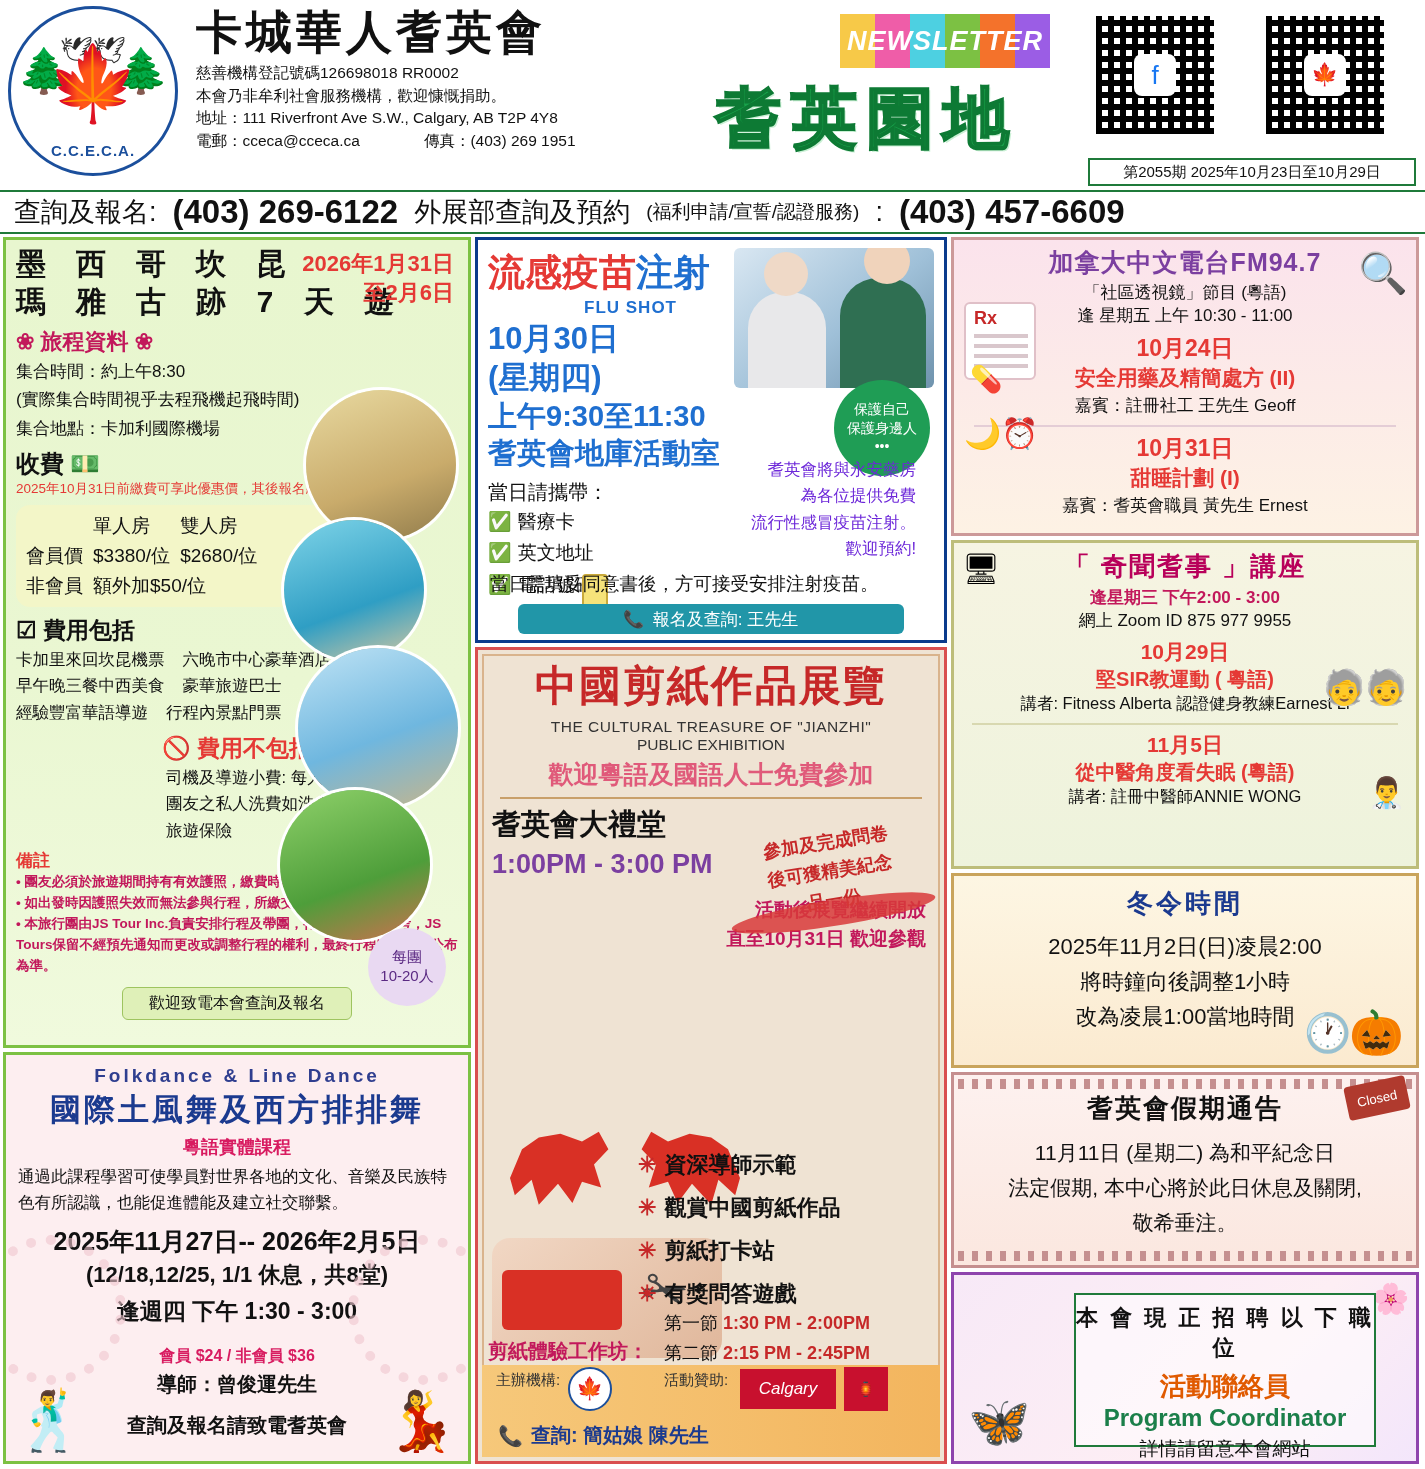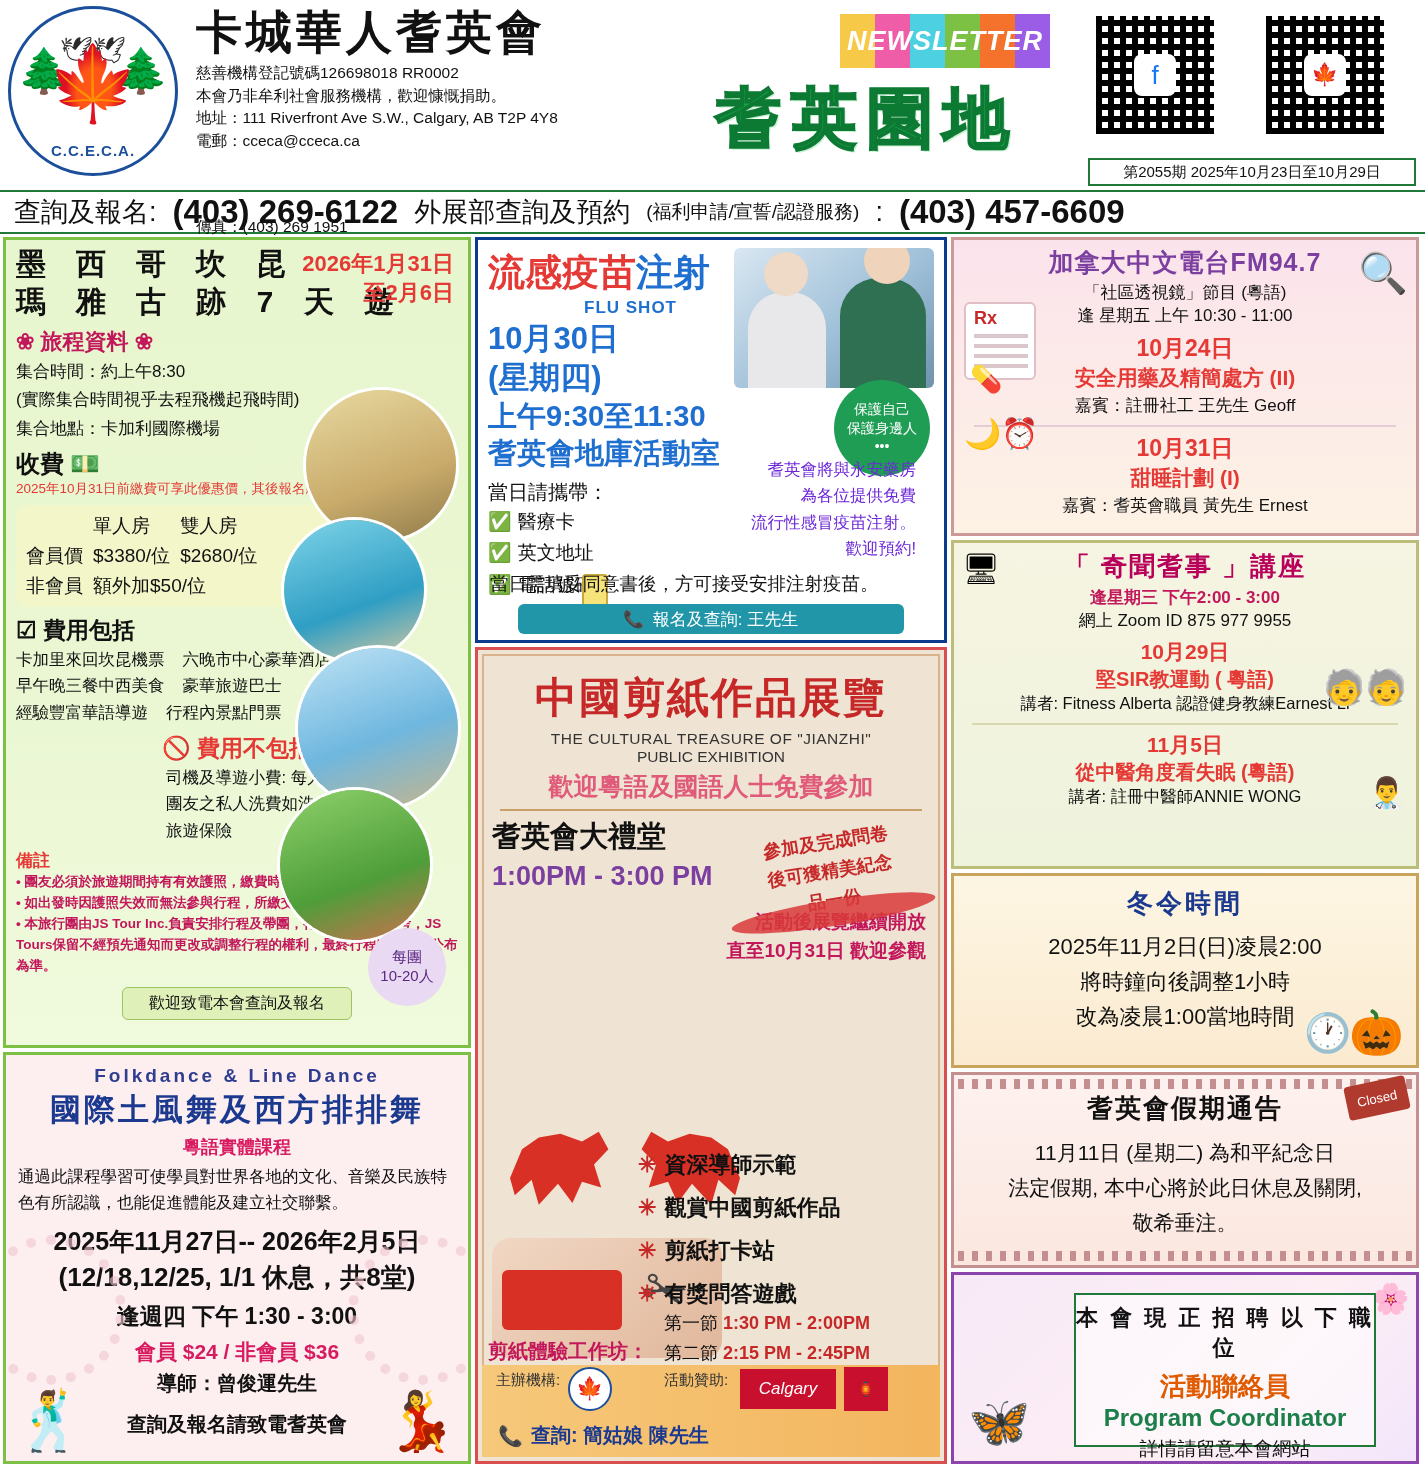--- a/index.html
+++ b/index.html
@@ -22,21 +22,21 @@
   }
   .logo .maple { position:absolute; left:50%; top:46%; transform:translate(-50%,-50%); font-size:74px; color:#d93025; line-height:1; }
   .logo .birds { position:absolute; left:50%; top:16%; transform:translateX(-50%); font-size:26px; color:#2a2a2a; }
   .logo .pine1 { position:absolute; left:6px; top:36px; font-size:44px; color:#1f7a3a; }
   .logo .pine2 { position:absolute; right:6px; top:36px; font-size:44px; color:#1f7a3a; }
   .logo .cceca { position:absolute; left:0; right:0; bottom:14px; text-align:center; font-size:15px; font-weight:bold; color:#1b4f9c; letter-spacing:1px; }
 
   .org-block { position:absolute; left:196px; top:8px; }
   .org-name { font-size:46px; font-weight:bold; letter-spacing:4px; color:#111; line-height:1.05; }
   .org-lines { margin-top:6px; font-size:15.5px; color:#111; line-height:1.45; }
-  .org-lines .row2 { display:flex; gap:64px;flex-direction:column; }
+  .org-lines .row2 { display:flex; gap:64px; }
 
   .newsletter-badge { position:absolute; left:840px; top:14px; width:210px; height:54px; }
   .nb-tiles { position:absolute; inset:0; display:flex; }
   .nb-tiles i { flex:1; height:100%; display:block; }
   .nb-word {
     position:absolute; inset:0; display:flex; align-items:center; justify-content:center;
     font-family:"Liberation Sans", sans-serif; font-weight:bold; font-style:italic;
     font-size:27px; color:#ffffff; letter-spacing:1px;
   }
   .title-cn {
@@ -106,23 +106,23 @@
   .ph4 { width:150px; height:150px; right:34px; top:400px; background:linear-gradient(160deg,#8fd16a,#4e9e3a 60%,#cf6f4f); }
   .ph-badge { position:absolute; right:18px; top:538px; width:78px; height:78px; border-radius:50%; background:#e9d9f2; color:#5b2a83; display:flex; flex-direction:column; align-items:center; justify-content:center; font-size:15px; line-height:1.25; }
 
   
   .c-dance { height:413px; border:3px solid #7cc143; background:#fdeef0; padding:10px 12px; }
   .dance-en { text-align:center; font-size:19px; letter-spacing:3px; color:#2f3e8f; font-weight:bold; }
   .dance-cn { text-align:center; font-size:31px; font-weight:bold; color:#1b3a8f; letter-spacing:3px; margin-top:2px; }
   .dance-tag { text-align:center; font-size:18px; color:#d81b60; font-weight:bold; margin-top:4px; }
   .dance-p { font-size:16.5px; color:#111; line-height:1.6; margin-top:4px; }
   .dance-date { text-align:center; font-size:25px; font-weight:bold; color:#111; margin-top:10px; }
-  .dance-date2 { text-align:center; font-size:26px; font-weight:bold; color:#111; margin-top:2px; }
+  .dance-date2 { text-align:center; font-size:22px; font-weight:bold; color:#111; margin-top:2px; }
   .dance-time { text-align:center; font-size:23px; font-weight:bold; color:#111; margin-top:6px; }
-  .dance-price { text-align:center; font-size:21px; font-weight:bold; color:#d81b60; margin-top:6px; }
+  .dance-price { text-align:center; font-size:16px; font-weight:bold; color:#d81b60; margin-top:19px; }
   .dance-teacher { text-align:center; font-size:20px; font-weight:bold; color:#111; margin-top:4px; }
   .dance-foot { text-align:center; font-size:20px; font-weight:bold; color:#111; margin-top:14px; }
   .dancer { position:absolute; bottom:6px; font-size:58px; }
   .dancer.l { left:8px; color:#1f3d8f; }
   .dancer.r { right:10px; color:#c62828; }
   .mandala { position:absolute; width:150px; height:150px; border-radius:50%; border:10px dotted #f0c7cf; opacity:.6; }
   .mandala.a { left:-30px; top:180px; }
   .mandala.b { right:-30px; top:180px; }
 
   
@@ -141,21 +141,21 @@
   .flu-cta { position:absolute; left:40px; right:40px; bottom:6px; height:30px; background:#2196a8; border-radius:6px; color:#fff; font-size:17px; display:flex; align-items:center; justify-content:center; gap:8px; }
   .flu-photo { position:absolute; right:10px; top:8px; width:200px; height:140px; border-radius:6px; background:linear-gradient(140deg,#d9e7f2,#9fc0d8 55%,#6f93ad); overflow:hidden; }
   .flu-photo .p1 { position:absolute; left:14px; bottom:0; width:78px; height:96px; background:#e8e8ea; border-radius:36px 36px 0 0; }
   .flu-photo .p2 { position:absolute; right:8px; bottom:0; width:86px; height:110px; background:#2f6f52; border-radius:38px 38px 0 0; }
   .flu-photo .f1 { position:absolute; left:30px; bottom:92px; width:44px; height:44px; border-radius:50%; background:#efd9c7; }
   .flu-photo .f2 { position:absolute; right:24px; bottom:104px; width:46px; height:46px; border-radius:50%; background:#f0d3bb; }
   .flu-vax { position:absolute; left:104px; bottom:6px; width:26px; height:60px; background:#f6e37a; border:2px solid #c9a93a; border-radius:4px; }
   .flu-circle { position:absolute; right:14px; top:140px; width:96px; height:96px; border-radius:50%; background:#1f9d55; color:#fff; font-size:14px; display:flex; flex-direction:column; align-items:center; justify-content:center; line-height:1.35; text-align:center; }
 
   
-  .c-jianzhi { height:818px; border:3px solid #d94f4f; background:#efe3d3; padding:20px 10px; }
+  .c-jianzhi { height:818px; border:3px solid #d94f4f; background:#efe3d3; padding:8px 10px; }
   .jz-border { position:absolute; inset:4px; border:2px solid #d9b38c; pointer-events:none; }
   .jz-title { text-align:center; font-size:42px; font-weight:bold; color:#c62828; letter-spacing:2px; }
   .jz-en1 { text-align:center; font-size:15.5px; color:#333; letter-spacing:.5px; margin-top:4px; }
   .jz-en2 { text-align:center; font-size:15.5px; color:#333; }
   .jz-welcome { text-align:center; font-size:25px; font-weight:bold; color:#e05a7a; margin-top:4px; }
   .jz-rule { height:2px; background:#c9a06a; margin:6px 12px; }
   .jz-date { font-size:33px; font-weight:bold; color:#111; margin-left:4px; }
   .jz-venue { font-size:29px; font-weight:bold; color:#111; margin-left:4px; margin-top:2px; }
   .jz-time { font-size:27px; font-weight:bold; color:#7b3fa0; margin-left:4px; margin-top:4px; }
   .jz-stamp { position:absolute; right:14px; top:178px; width:200px; transform:rotate(-9deg); color:#c62828; font-size:18px; font-weight:bold; line-height:1.6; text-align:center; }

